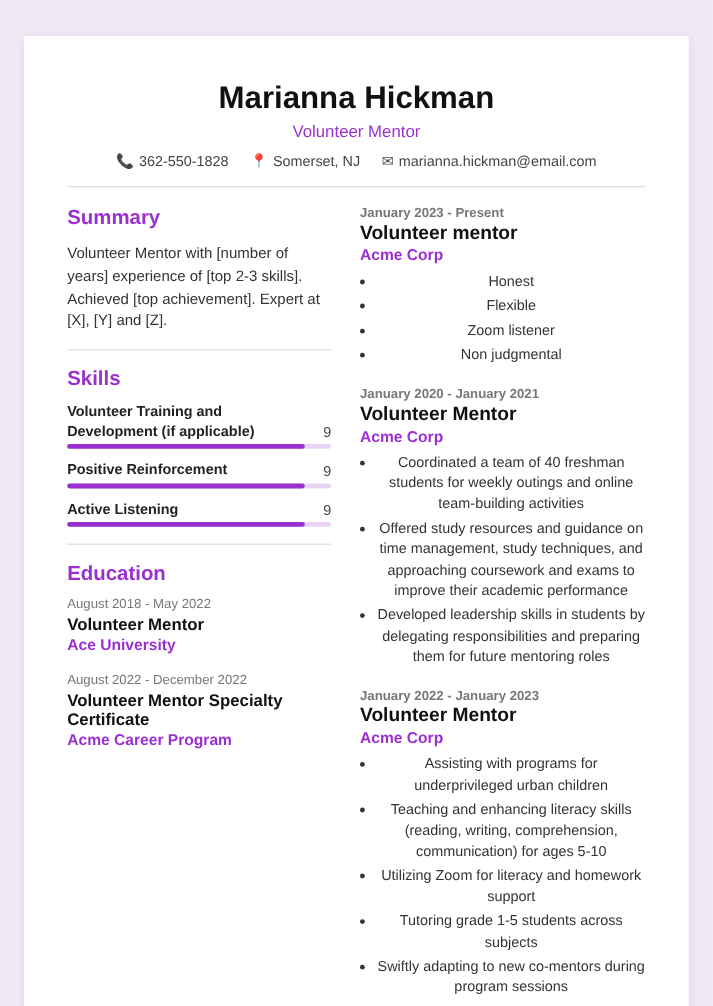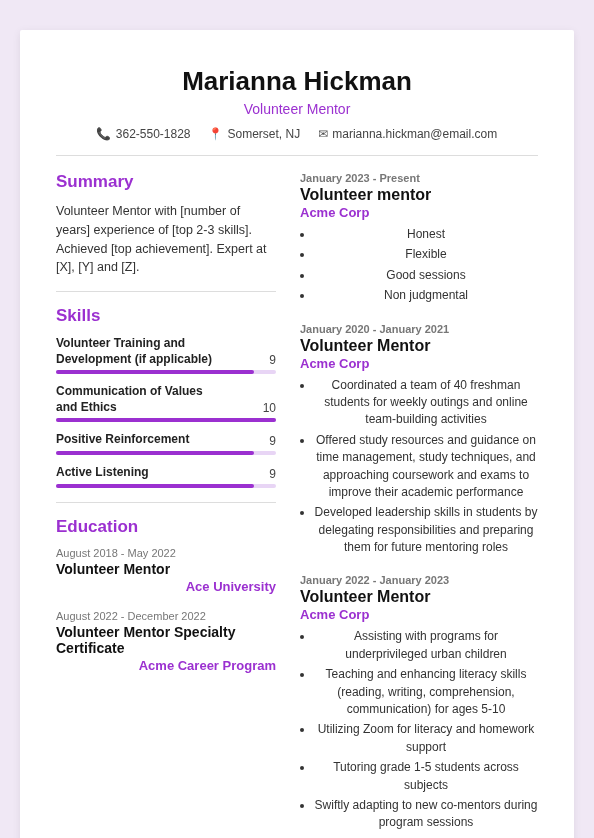--- a/index.html
+++ b/index.html
@@ -135,21 +135,20 @@
     .edu-degree {
       font-size: 14px;
       font-weight: bold;
       color: #111;
       margin-bottom: 2px;
     }
     .edu-institution {
       color: #9b30d0;
       font-size: 13px;
       font-weight: bold;
-      text-align: right;
     }
     
     .work-item {
       margin-bottom: 18px;
     }
     .work-date {
       font-size: 11px;
       color: #777;
       margin-bottom: 2px;
       font-weight: bold;
@@ -218,29 +217,20 @@
       <div class="section">
         <div class="section-title">Skills</div>
         <div id="skills-list">
             <div class="skill-item">
     <div class="skill-row">
       <span class="skill-name">Volunteer Training and Development (if applicable)</span>
       <span class="skill-score">9</span>
     </div>
     <div class="skill-bar-bg">
       <div class="skill-bar-fill" style="width:90%"></div>
-    </div>
-  </div>
-            <div class="skill-item">
-    <div class="skill-row">
-      <span class="skill-name">Communication of Values and Ethics</span>
-      <span class="skill-score">10</span>
-    </div>
-    <div class="skill-bar-bg">
-      <div class="skill-bar-fill" style="width:100%"></div>
     </div>
   </div>
             <div class="skill-item">
     <div class="skill-row">
       <span class="skill-name">Positive Reinforcement</span>
       <span class="skill-score">9</span>
     </div>
     <div class="skill-bar-bg">
       <div class="skill-bar-fill" style="width:90%"></div>
     </div>
@@ -279,21 +269,21 @@
 
     <div class="right-col">
       <div id="work-list">
           <div class="work-item">
     <div class="work-date">January 2023 - Present</div>
     <div class="work-title">Volunteer mentor</div>
     <div class="work-company">Acme Corp</div>
     <ul class="work-bullets">
               <li>Honest</li>
               <li>Flexible</li>
-              <li>Good sessions</li>
+              <li>Zoom listener</li>
               <li>Non judgmental</li>
             </ul>
   </div>
           <div class="work-item">
     <div class="work-date">January 2020 - January 2021</div>
     <div class="work-title">Volunteer Mentor</div>
     <div class="work-company">Acme Corp</div>
     <ul class="work-bullets">
               <li>Coordinated a team of 40 freshman students for weekly outings and online team-building activities</li>
               <li>Offered study resources and guidance on time management, study techniques, and approaching coursework and exams to improve their academic performance</li>

